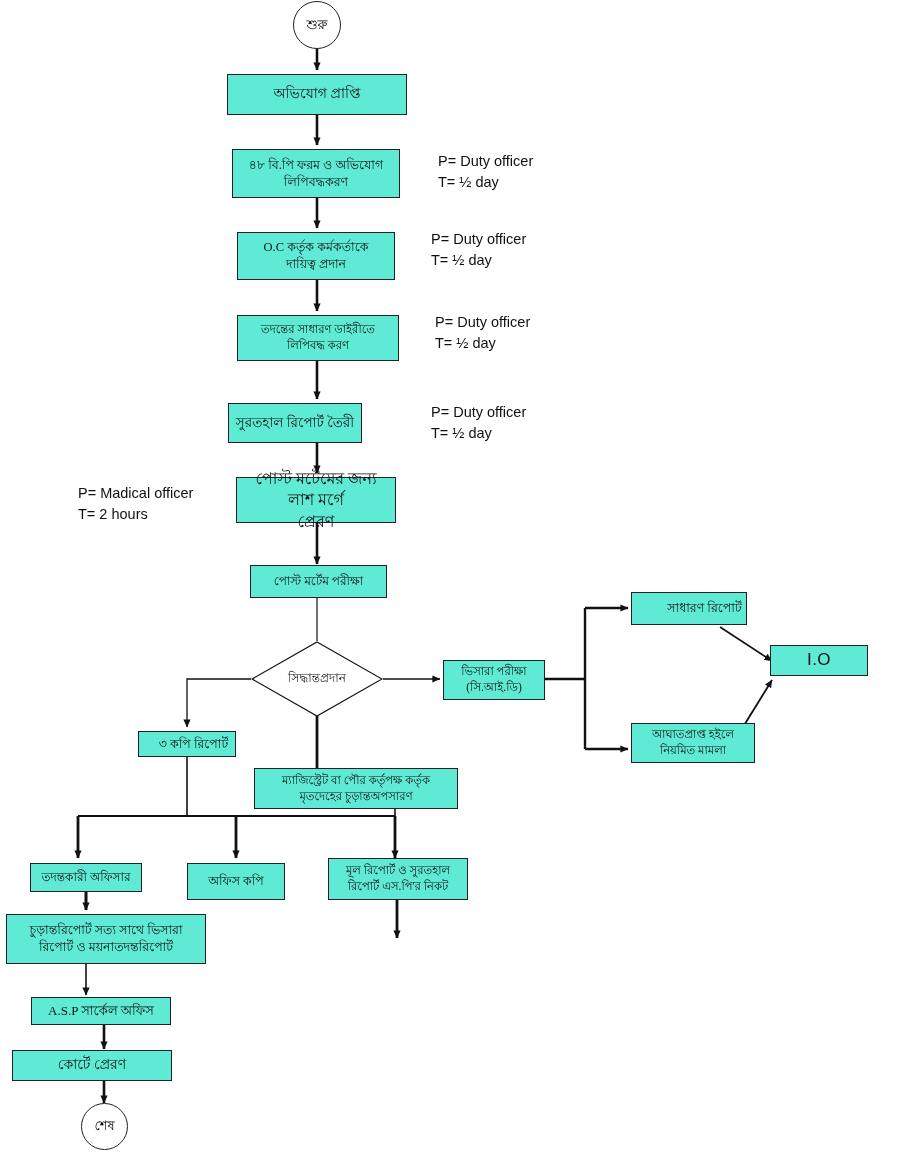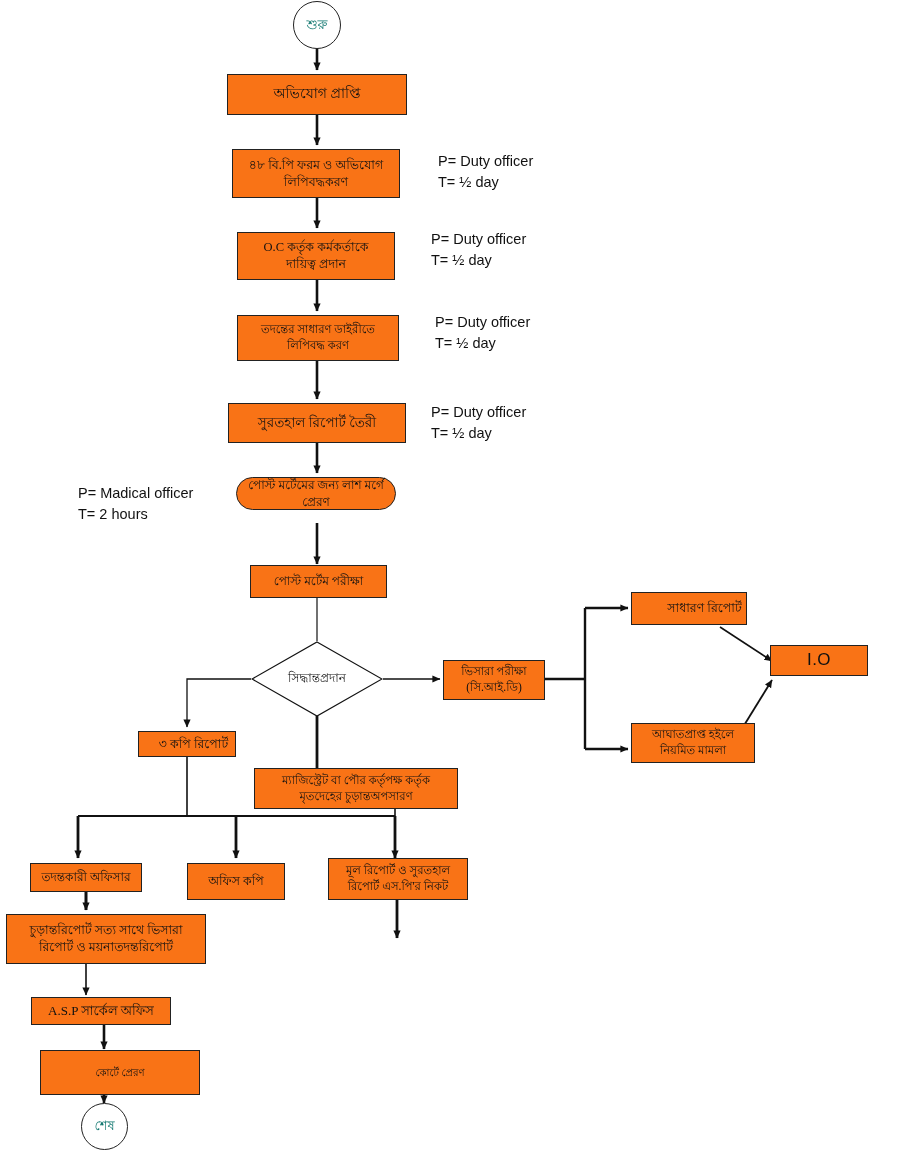--- a/index.html
+++ b/index.html
@@ -3,21 +3,21 @@
 <meta charset="utf-8">
 <title>Flowchart</title>
 <style>
   html,body{margin:0;padding:0;background:#ffffff;}
   body{font-family:"Liberation Sans", sans-serif;}
   #canvas{position:relative;width:902px;height:1161px;background:#fff;overflow:hidden;}
   .node{
     position:absolute;
     box-sizing:border-box;
     border:1px solid #222;
-    background:#f97316;
+    background:#5eead4;
     display:flex;
     align-items:center;
     justify-content:center;
     text-align:center;
     font-family:"Liberation Serif", serif;
     font-size:12.5px;
     line-height:1.35;
     color:#111;
     padding:2px 4px;
     white-space:pre-line;
@@ -27,21 +27,21 @@
     box-sizing:border-box;
     border:1px solid #222;
     border-radius:50%;
     background:#fff;
     display:flex;
     align-items:center;
     justify-content:center;
     text-align:left;
     font-family:"Liberation Serif", serif;
     font-size:13px;
-    color:#0f766e;
+    color:#000000;
   }
   .diamond-wrap{position:absolute;}
   .diamond-wrap .dshape{
     position:absolute;left:0;top:0;width:100%;height:100%;
   }
   .diamond-wrap .dlabel{
     position:absolute;left:0;top:0;width:100%;height:100%;
     display:flex;align-items:center;justify-content:center;
     font-family:"Liberation Serif", serif;font-size:12px;color:#111;
   }
@@ -132,23 +132,23 @@
 
   <div class="node" style="left:232px;top:149px;width:168px;height:49px;">৪৮ বি.পি ফরম ও অভিযোগ
 লিপিবদ্ধকরণ</div>
 
   <div class="node" style="left:237px;top:232px;width:158px;height:48px;">O.C কর্তৃক কর্মকর্তাকে
 দায়িত্ব প্রদান</div>
 
   <div class="node" style="left:237px;top:315px;width:162px;height:46px;font-size:11.5px;">তদন্তের  সাধারণ ডাইরীতে
 লিপিবদ্ধ করণ</div>
 
-  <div class="node" style="left:228px;top:403px;width:178px;height:40px;font-size:13.5px;">সুরতহাল রিপোর্ট তৈরী</div>
-
-  <div class="node" style="left:236px;top:477px;width:160px;height:33px;font-size:12px;border-radius:19px;">পোস্ট মর্টেমের জন্য লাশ মর্গে
+  <div class="node" style="left:228px;top:403px;width:134px;height:40px;font-size:13.5px;">সুরতহাল রিপোর্ট তৈরী</div>
+
+  <div class="node" style="left:236px;top:477px;width:160px;height:46px;font-size:16px;">পোস্ট মর্টেমের জন্য লাশ মর্গে
 প্রেরণ</div>
 
   <div class="node" style="left:250px;top:565px;width:137px;height:33px;font-size:12px;">পোস্ট মর্টেম  পরীক্ষা</div>
 
   <div class="diamond-wrap" style="left:251px;top:641px;width:132px;height:76px;">
     <svg class="dshape" viewBox="0 0 132 76" xmlns="http://www.w3.org/2000/svg">
       <polygon points="66,1 131,38 66,75 1,38" fill="#fff" stroke="#111" stroke-width="1.2"></polygon>
     </svg>
     <div class="dlabel">সিদ্ধান্তপ্রদান</div>
   </div>
@@ -174,21 +174,21 @@
 
   <div class="node" style="left:328px;top:858px;width:140px;height:42px;font-size:11.5px;">মূল রিপোর্ট ও সুরতহাল
 রিপোর্ট এস.পি'র নিকট</div>
 
   <div class="node" style="left:6px;top:914px;width:200px;height:50px;font-size:12.5px;">চুড়ান্তরিপোর্ট সত্য সাথে ভিসারা
 রিপোর্ট ও ময়নাতদন্তরিপোর্ট</div>
 
 
   <div class="node eng-node" style="left:31px;top:997px;width:140px;height:28px;">A.S.P সার্কেল অফিস</div>
 
-  <div class="node" style="left:40px;top:1050px;width:160px;height:45px;font-size:10px;">কোর্টে প্রেরণ</div>
+  <div class="node" style="left:12px;top:1050px;width:160px;height:31px;font-size:14px;">কোর্টে প্রেরণ</div>
 
   <div class="ann" style="left:438px;top:151px;">P= Duty officer
 T= ½ day</div>
 
   <div class="ann" style="left:431px;top:229px;">P= Duty officer
 T= ½ day</div>
 
   <div class="ann" style="left:435px;top:312px;">P= Duty officer
 T= ½ day</div>
 

